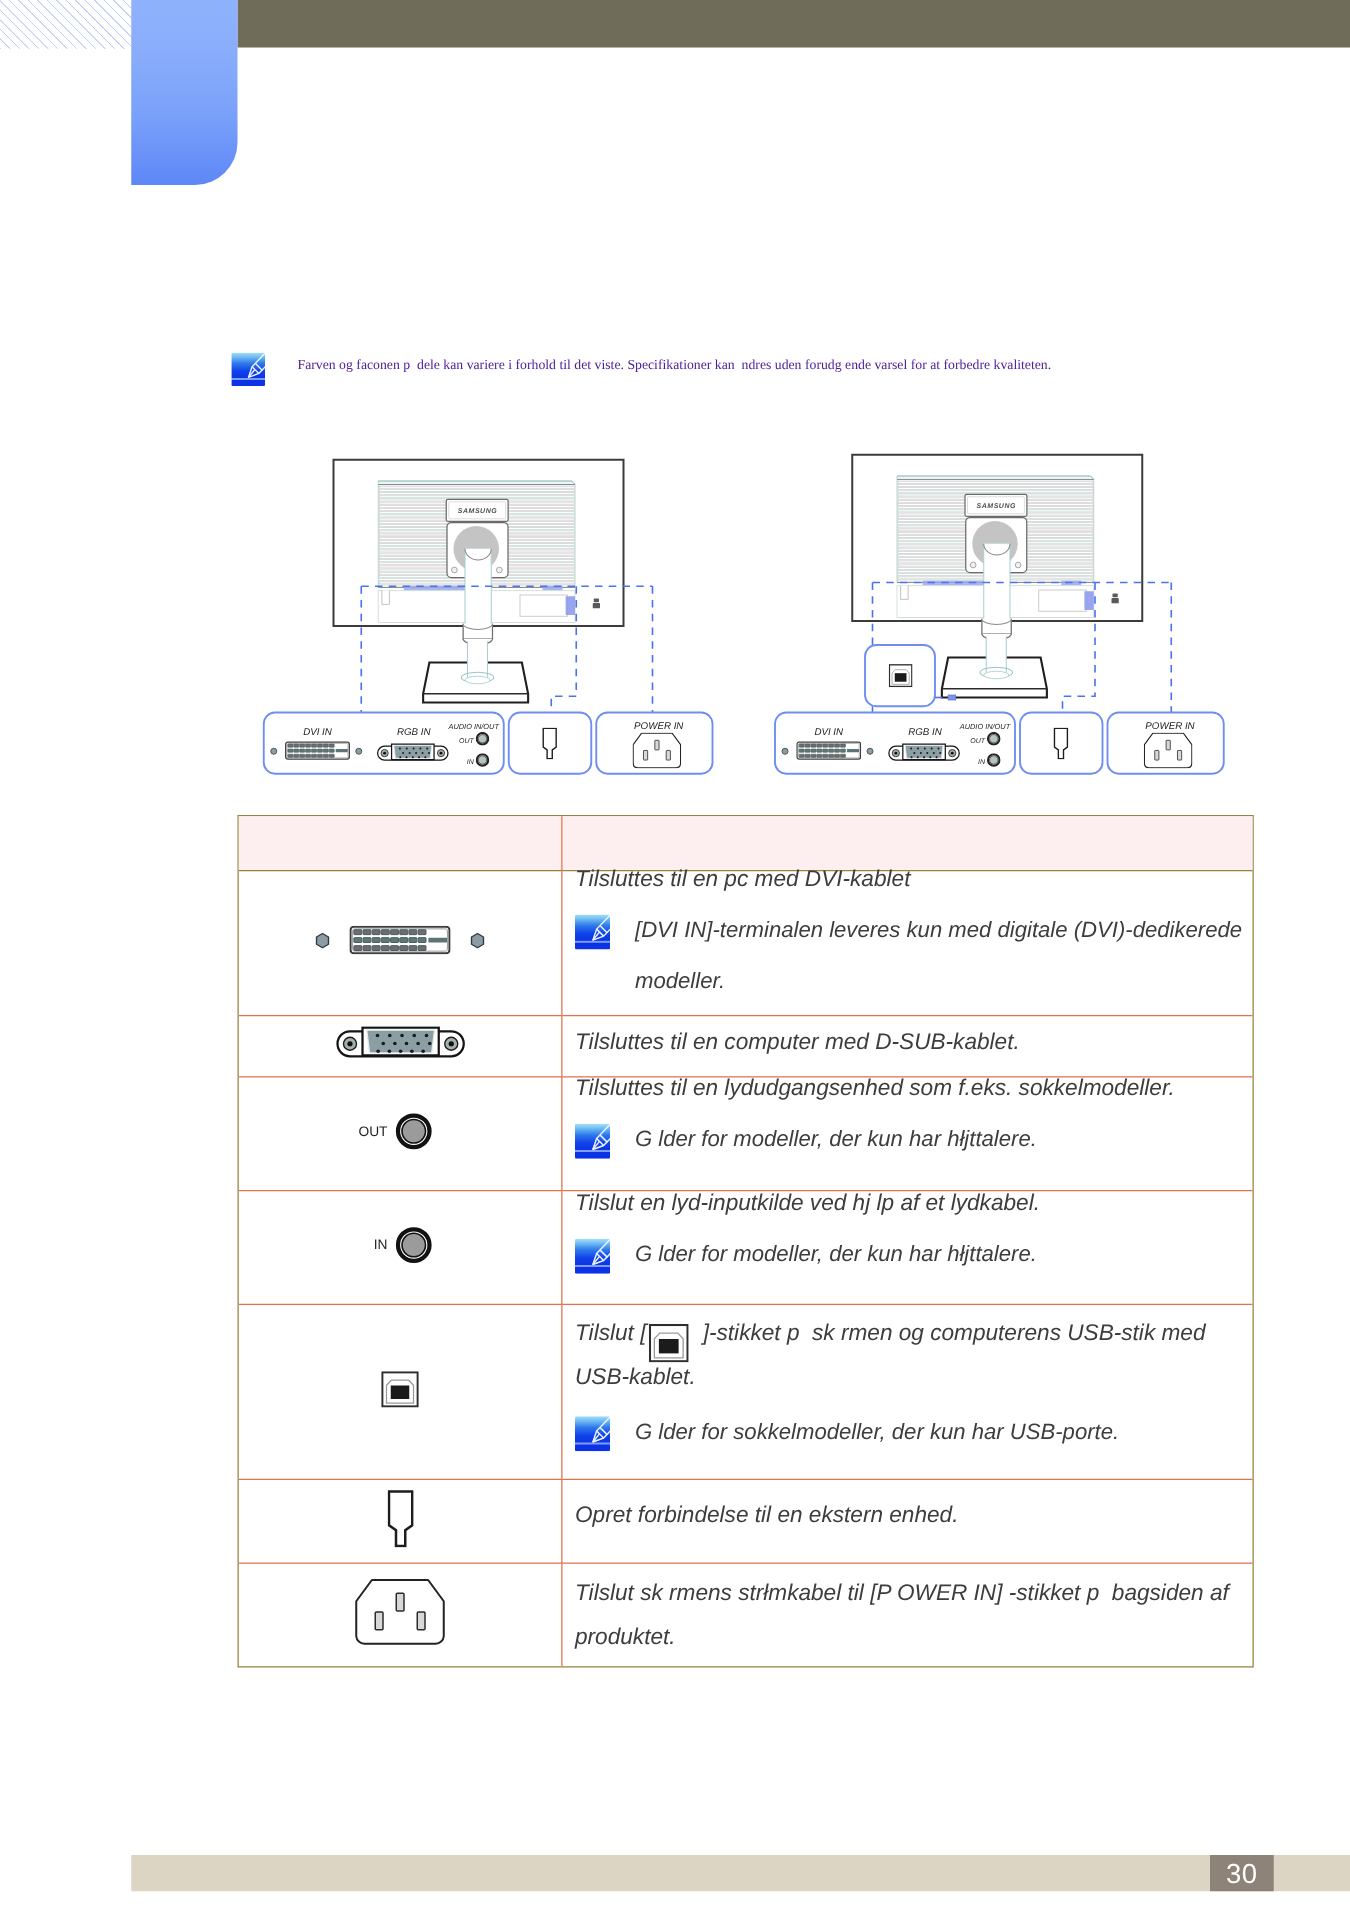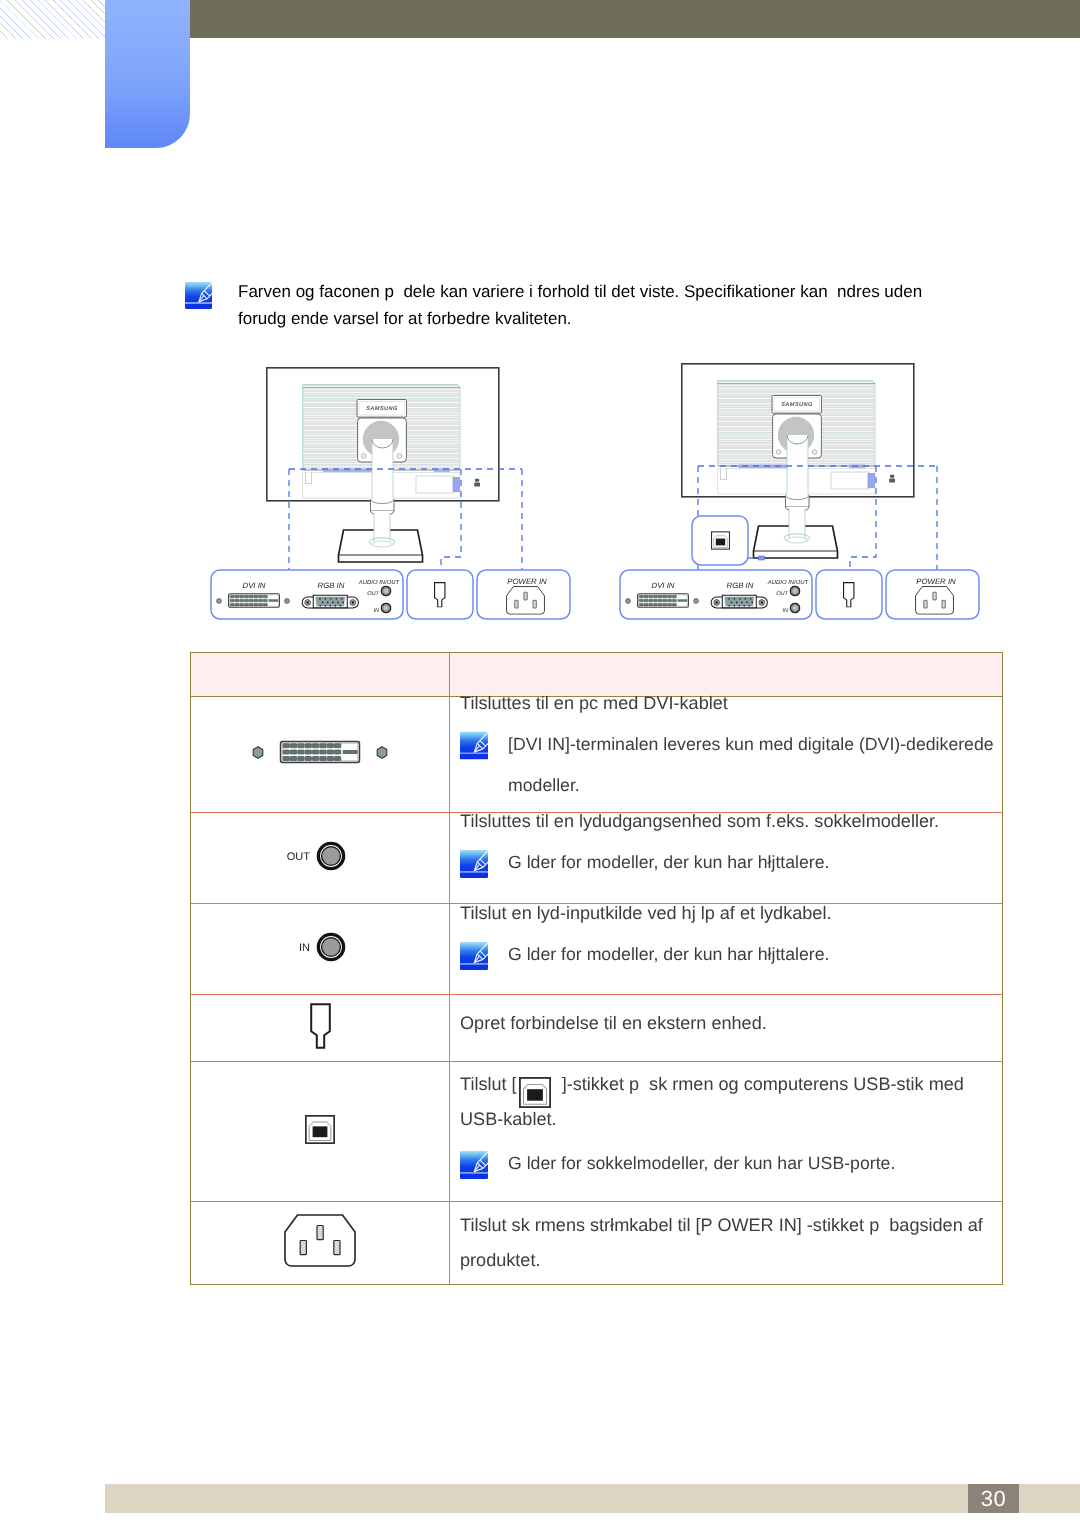--- a/index.html
+++ b/index.html
@@ -15,21 +15,21 @@
   .hatch{position:absolute;left:0;top:0;width:105px;height:39px;
     background-image:repeating-linear-gradient(45deg,
       rgba(126,154,240,0.50) 0px, rgba(126,154,240,0.50) 0.55px,
       rgba(255,255,255,0) 0.8px, rgba(255,255,255,0) 5.38px);}
   .khaki{position:absolute;left:190px;top:0;width:890px;height:38px;background:#6f6d5a;}
   .bluetab{position:absolute;left:105px;top:0;width:85px;height:148px;
     background:linear-gradient(180deg,#8fb2fc 0%,#89adfb 28%,#7ba2fa 60%,#5e87f7 100%);
     border-bottom-right-radius:34px;}
 
   
-  .ntext{font-size:17px;line-height:26.5px;color:#000000;}
+  .ntext{font-size:11px;line-height:26.5px;color:#4c1d95;font-family:Liberation Serif, serif;}
 
   
   .ptable{position:absolute;left:190px;top:652px;width:813px;
     border:1.7px solid #96823f;box-sizing:border-box;}
   .ptable table{border-collapse:collapse;width:100%;table-layout:fixed;}
   .ptable td{border:1px solid #e0734c;vertical-align:middle;padding:0;}
   .ptable tr.head td{background:#fdeef0;height:43px;border-top:none;
      border-bottom:1.7px solid #96823f;}
   .ptable tr.head td.c1{border-left:none;}
   .ptable tr.head td.c2{border-right:none;}
@@ -42,21 +42,21 @@
   .sub-note .ni{position:absolute;left:0px;top:8px;}
   .sub-note .t{font-size:17.7px;line-height:41px;color:#3d3d3d;display:block;}
 
   
   .footbar{position:absolute;left:105px;top:1484px;width:975px;height:29px;background:#dcd5c3;}
   .pagenum{position:absolute;left:968px;top:1484px;width:51px;height:29px;background:#8e8379;
     color:#ffffff;font-size:22px;line-height:29px;text-align:center;letter-spacing:0.5px;}
 
   .inline-usb{display:inline-block;width:32px;height:0;margin:0 11px 0 2px;position:relative;vertical-align:baseline;}
   .inline-usb svg{position:absolute;left:0;top:-13px;}
-  .desc, .sub-note .t{ -webkit-hyphens:none;hyphens:none;overflow-wrap:normal;word-break:keep-all;}
+  .desc, .sub-note .t{ -webkit-hyphens:none;hyphens:none;overflow-wrap:normal;word-break:keep-all;font-style:italic;}
   .nb{white-space:nowrap;}
   .ptable .desc.tight + .sub-note{margin-top:3px;}
 </style>
 </head>
 <body>
 
 <svg width="0" height="0" style="position:absolute" aria-hidden="true">
  <defs>
   <linearGradient id="noteg" x1="0" y1="0" x2="0" y2="1">
     <stop offset="0" stop-color="#a7ddfa"></stop>
@@ -368,20 +368,30 @@
                 <div class="desc">Tilsluttes til en pc med DVI-kablet</div>
                 <div class="sub-note">
                   <svg class="ni" width="28" height="28" viewBox="0 0 28 28">
                     <use href="#ic-note"></use>
                   </svg>
                   <span class="t">[DVI IN]-terminalen leveres kun med digitale (DVI)-dedikerede modeller.</span>
                 </div>
               </div>
             </td>
           </tr>
+          <tr style="height:48px">
+            <td class="c1" style="height:48px"><svg width="109" height="30" viewBox="0 0 109 30">
+                <use href="#ic-vga" x="2" y="1" width="105" height="28"></use>
+              </svg></td>
+            <td class="c2">
+              <div class="wrap" style="transform:translateY(calc(-50% + -3px))">
+                <div class="desc">Tilsluttes til en computer med D-SUB-kablet.</div>
+              </div>
+            </td>
+          </tr>
           <tr style="height:90px">
             <td class="c1" style="height:90px"><svg width="82" height="32" viewBox="0 0 82 32">
                 <text x="31" y="19.5" font-size="11" font-family="&quot;Liberation Sans&quot;,sans-serif" fill="#232323" text-anchor="end">OUT</text>
                 <use href="#ic-jack" x="37" y="1" width="30" height="30"></use>
               </svg></td>
             <td class="c2">
               <div class="wrap" style="transform:translateY(calc(-50% + -8px))">
                 <div class="desc">Tilsluttes til en lydudgangsenhed som f.eks. sokkelmodeller.</div>
                 <div class="sub-note">
                   <svg class="ni" width="28" height="28" viewBox="0 0 28 28">
@@ -399,30 +409,20 @@
               </svg></td>
             <td class="c2">
               <div class="wrap" style="transform:translateY(calc(-50% + -7px))">
                 <div class="desc">Tilslut en lyd-inputkilde ved hj&nbsp;lp af et lydkabel.</div>
                 <div class="sub-note">
                   <svg class="ni" width="28" height="28" viewBox="0 0 28 28">
                     <use href="#ic-note"></use>
                   </svg>
                   <span class="t">G&nbsp;lder for modeller, der kun har hłjttalere.</span>
                 </div>
-              </div>
-            </td>
-          </tr>
-          <tr style="height:66px">
-            <td class="c1" style="height:66px"><svg width="25" height="50" viewBox="0 0 25 50">
-                <use href="#ic-service" x="2" y="2" width="21" height="46"></use>
-              </svg></td>
-            <td class="c2">
-              <div class="wrap" style="transform:translateY(calc(-50% + -5px))">
-                <div class="desc">Opret forbindelse til en ekstern enhed.</div>
               </div>
             </td>
           </tr>
           <tr style="height:139px">
             <td class="c1" style="height:139px"><svg width="34" height="33" viewBox="0 0 34 33">
                 <use href="#ic-usbb" x="2" y="2" width="30" height="29"></use>
               </svg></td>
             <td class="c2">
               <div class="wrap" style="transform:translateY(calc(-50% + 0px))">
                 <div class="desc tight"><span>Tilslut [</span><span class="inline-usb"><svg width="32" height="31" viewBox="0 0 30 29">
@@ -430,20 +430,30 @@
                     </svg></span><span>]-stikket p&nbsp; sk&nbsp;rmen og computerens <span class="nb">USB-stik</span> med <span class="nb">USB-kablet.</span></span></div>
                 <div class="sub-note">
                   <svg class="ni" width="28" height="28" viewBox="0 0 28 28">
                     <use href="#ic-note"></use>
                   </svg>
                   <span class="t">G&nbsp;lder for sokkelmodeller, der kun har USB-porte.</span>
                 </div>
               </div>
             </td>
           </tr>
+          <tr style="height:66px">
+            <td class="c1" style="height:66px"><svg width="25" height="50" viewBox="0 0 25 50">
+                <use href="#ic-service" x="2" y="2" width="21" height="46"></use>
+              </svg></td>
+            <td class="c2">
+              <div class="wrap" style="transform:translateY(calc(-50% + -5px))">
+                <div class="desc">Opret forbindelse til en ekstern enhed.</div>
+              </div>
+            </td>
+          </tr>
           <tr style="height:82px">
             <td class="c1" style="height:82px"><svg width="76" height="57" viewBox="0 0 76 57">
                 <use href="#ic-power" x="2" y="2" width="72" height="53"></use>
               </svg></td>
             <td class="c2">
               <div class="wrap" style="transform:translateY(calc(-50% + 0px))">
                 <div class="desc">Tilslut sk&nbsp;rmens strłmkabel til [P OWER IN] -stikket p&nbsp; bagsiden af produktet.</div>
               </div>
             </td>
           </tr>

